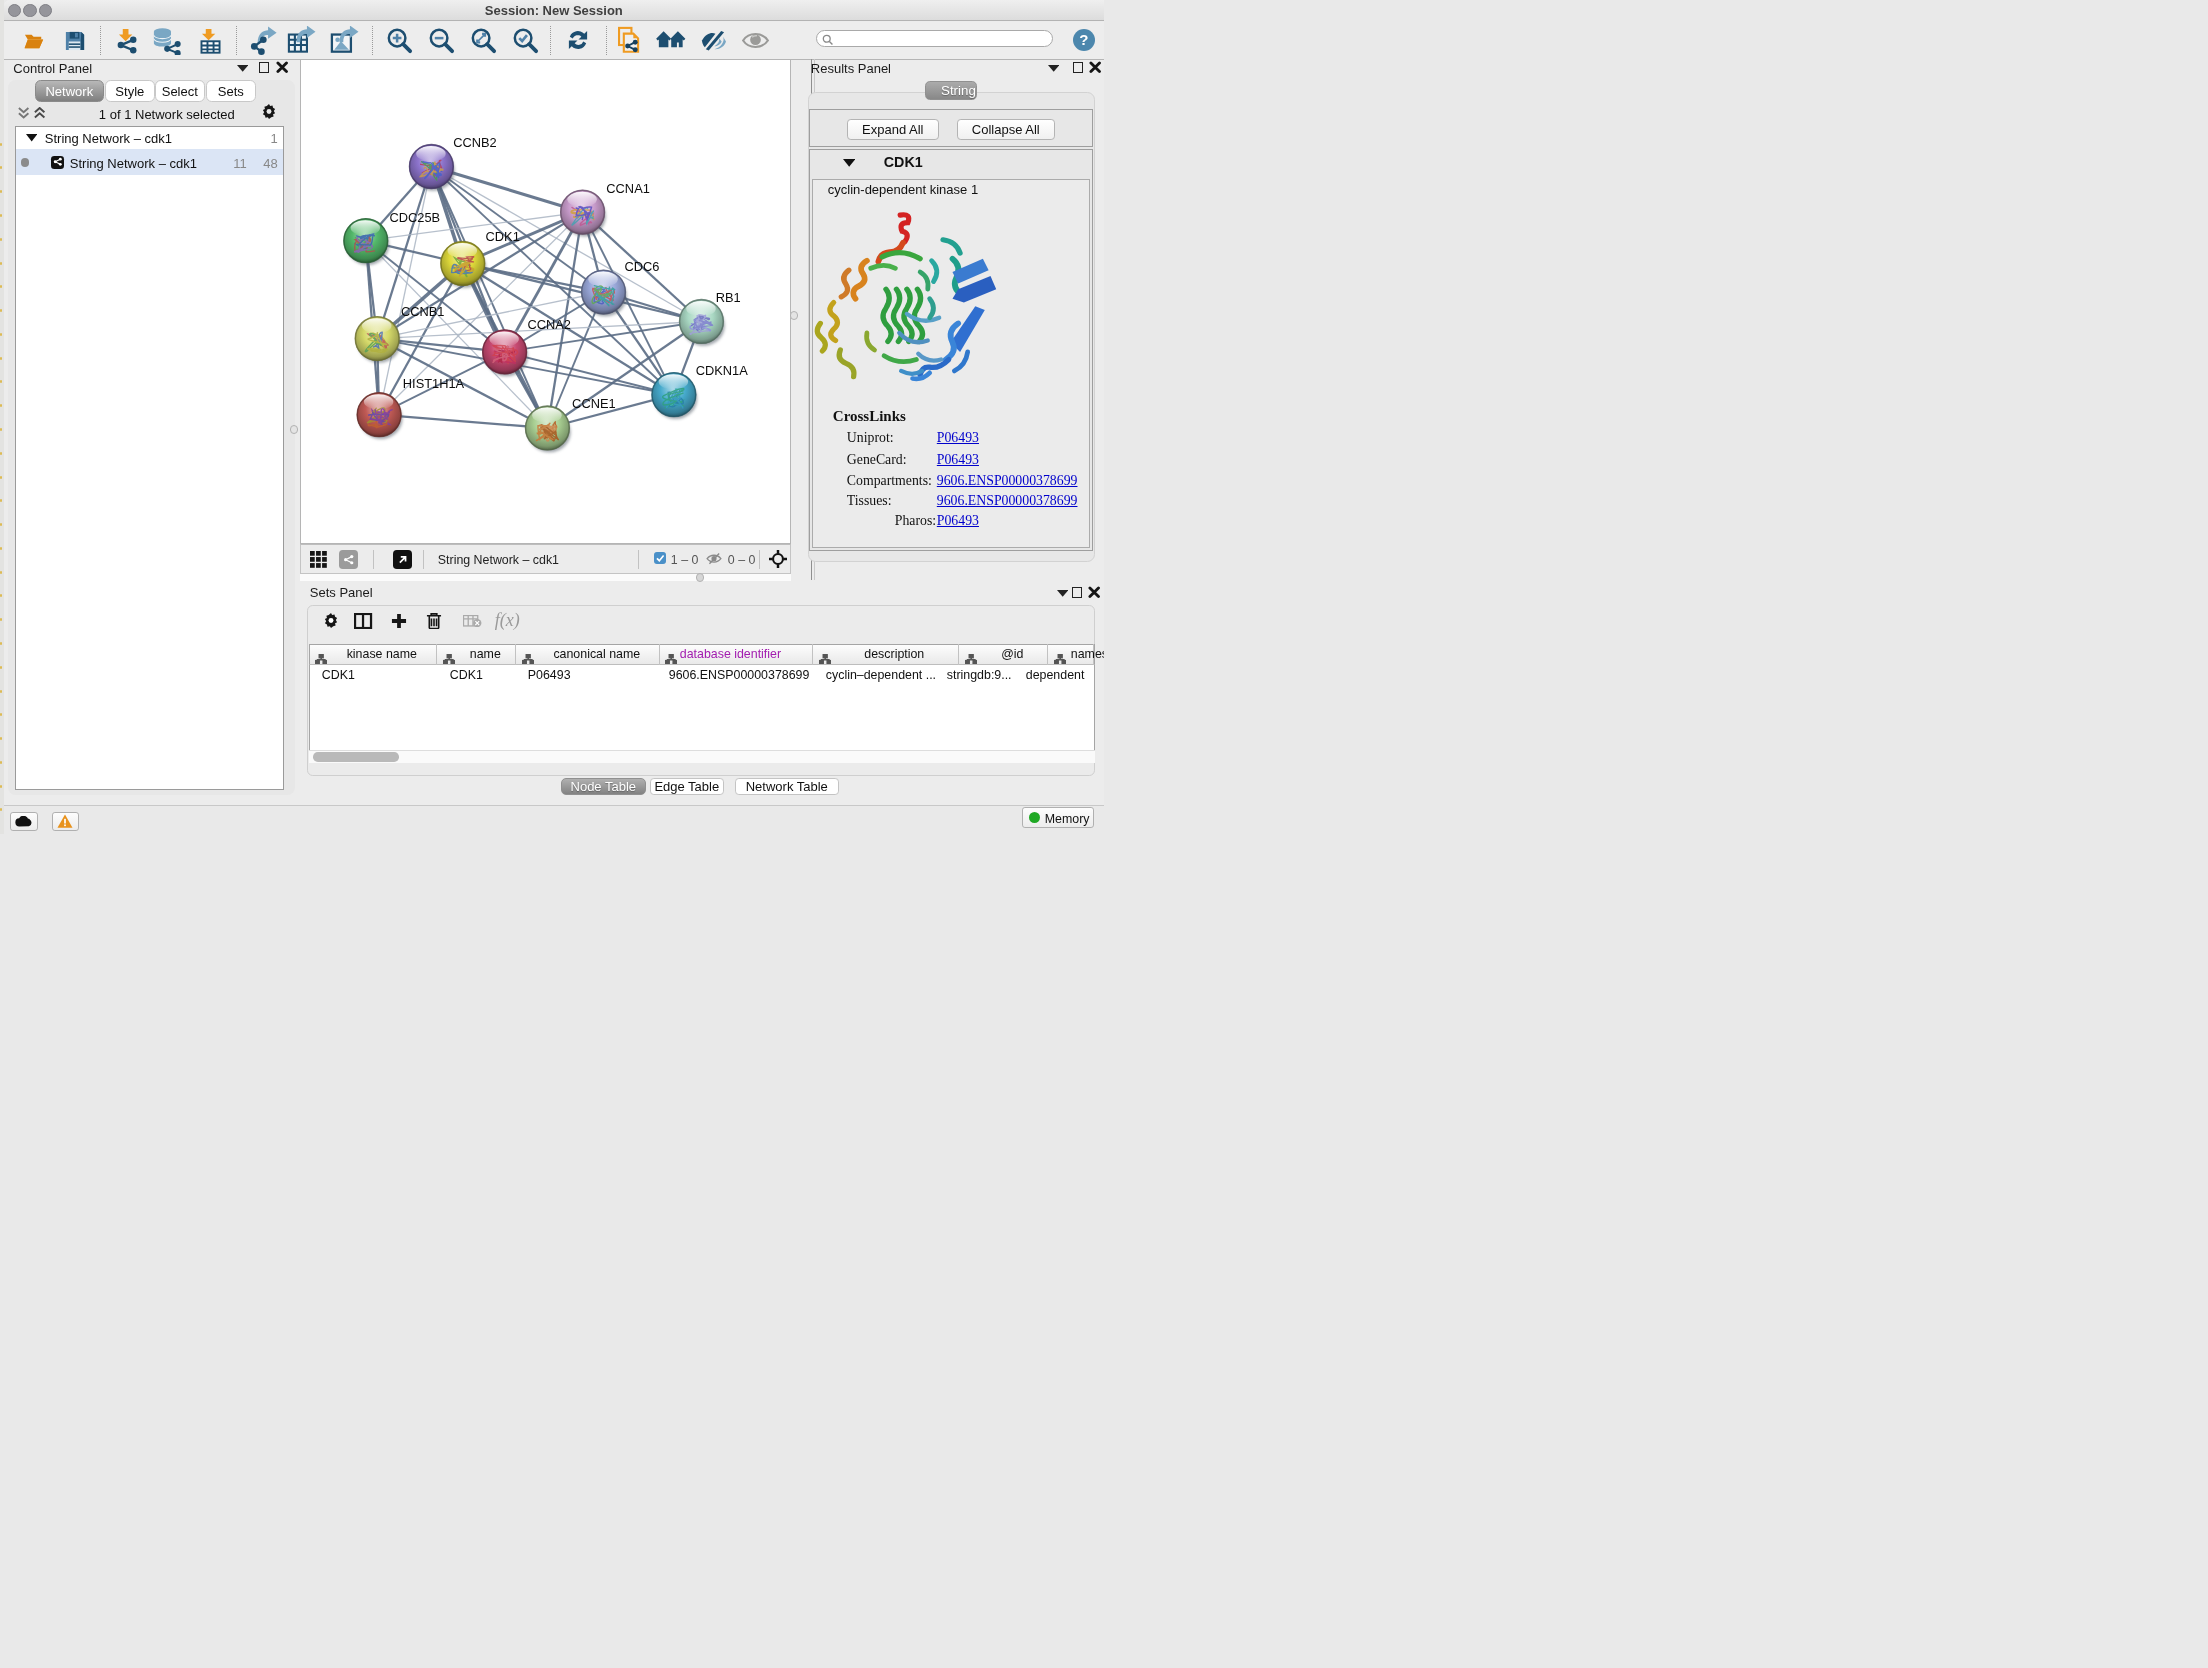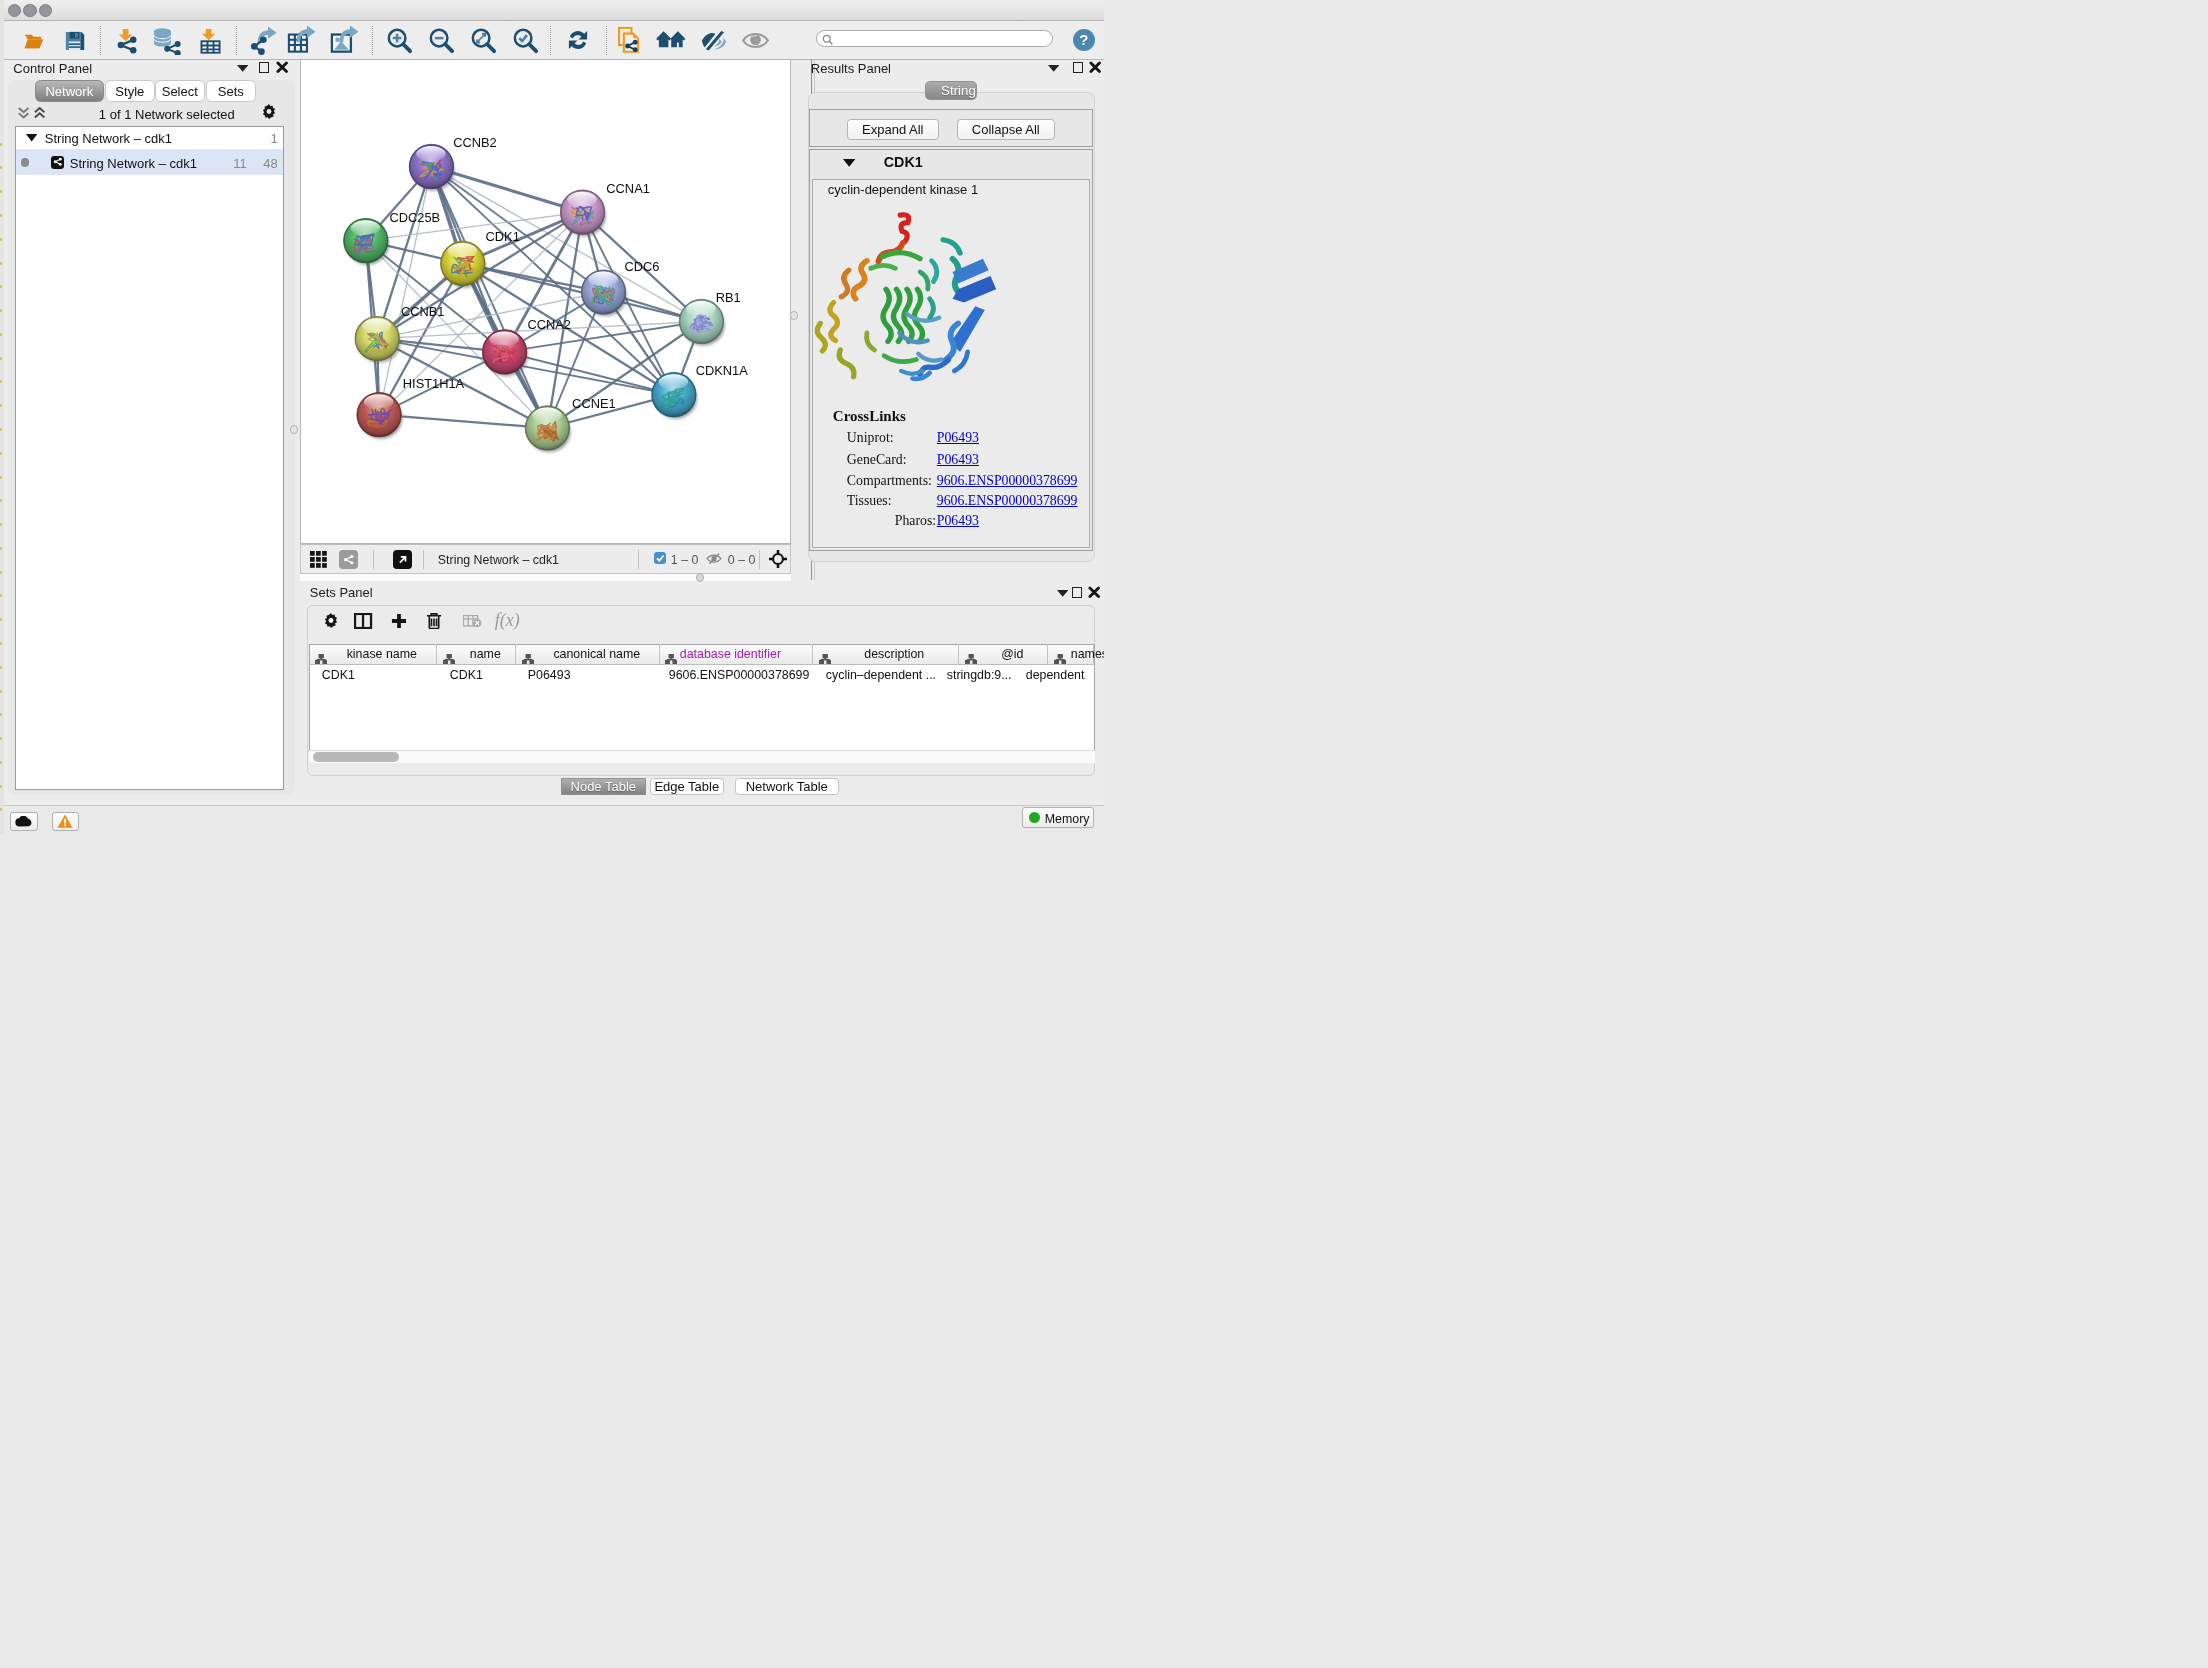--- a/index.html
+++ b/index.html
@@ -32,20 +32,21 @@
 <div class="abs" style="left:0px;top:713px;width:2.4px;height:3.3px;background:#ddbb55;border-radius:1px"></div>
 <div class="abs" style="left:0px;top:737px;width:2.4px;height:3.3px;background:#ddbb55;border-radius:1px"></div>
 <div class="abs" style="left:0px;top:761px;width:2.4px;height:3.3px;background:#ddbb55;border-radius:1px"></div>
 <div class="abs" style="left:0px;top:785px;width:2.4px;height:3.3px;background:#ddbb55;border-radius:1px"></div>
 <div class="abs" style="left:0px;top:808px;width:2.4px;height:3.3px;background:#ddbb55;border-radius:1px"></div>
 <div class="abs" style="left:3.8px;top:0;width:1100px;height:834px;background:#ececec;border-top-left-radius:5.7px;overflow:hidden">
 <div class="abs" style="left:0;top:0;width:1100px;height:21px;background:linear-gradient(#efefef,#dcdcdc);border-bottom:1px solid #b3b3b3;border-top-left-radius:5.7px"></div>
 <div class="abs" style="left:3.8px;top:3.8px;width:13.3px;height:13.3px;border-radius:50%;background:#95959b;border:1px solid #7e7e84"></div>
 <div class="abs" style="left:19.5px;top:3.8px;width:13.3px;height:13.3px;border-radius:50%;background:#95959b;border:1px solid #7e7e84"></div>
 <div class="abs" style="left:35px;top:3.8px;width:13.3px;height:13.3px;border-radius:50%;background:#95959b;border:1px solid #7e7e84"></div>
+<div class="abs" style="left:0;top:2.9px;width:1100px;text-align:center;font-size:13px;font-weight:700;color:#3f3f3f">Session: New Session</div>
 <div class="abs" style="left:0;top:22px;width:1100px;height:38px;background:#ededed;border-bottom:1px solid #b5b5b5"></div>
 <div class="abs" style="left:-3.8px;top:0;width:1104px;height:60px">
       <svg style="position:absolute;left:23px;top:28.5px" width="24" height="24" viewBox="0 0 25 25">
         <path d="M2 6 h7 l2 2 h8 v3 H5 Z" fill="#d9820f"></path>
         <path d="M2 6 V20 L5 11 h16 l-4 9 H2 Z" fill="#ef9b22"></path>
         <path d="M5 11 h16 l-4 9 H1.5 Z" fill="#d9820f"></path>
       </svg>
       <svg style="position:absolute;left:63px;top:28.5px" width="24" height="24" viewBox="0 0 25 25">
         <path d="M3 3 h16 l3 3 v16 H3 Z" fill="#4f81a8"></path>
         <path d="M19 3 l3 3 v16 h-4 Z" fill="#1d4e70"></path>
@@ -728,21 +729,21 @@
 <div class="abs" style="left:1067px;top:647px;font-size:12.4px;color:#111;white-space:nowrap">namespace</div>
 <div class="abs" style="left:318px;top:668px;font-size:12.4px;color:#111;white-space:nowrap">CDK1</div>
 <div class="abs" style="left:446px;top:668px;font-size:12.4px;color:#111;white-space:nowrap">CDK1</div>
 <div class="abs" style="left:524px;top:668px;font-size:12.4px;color:#111;white-space:nowrap">P06493</div>
 <div class="abs" style="left:665px;top:668px;font-size:12.4px;color:#111;white-space:nowrap">9606.ENSP00000378699</div>
 <div class="abs" style="left:822px;top:668px;font-size:12.4px;color:#111;white-space:nowrap">cyclin–dependent ...</div>
 <div class="abs" style="left:943px;top:668px;font-size:12.4px;color:#111;white-space:nowrap">stringdb:9...</div>
 <div class="abs" style="left:1022px;top:668px;font-size:12.4px;color:#111;white-space:nowrap">dependent</div>
 <div class="abs" style="left:305px;top:750px;width:786px;height:13.3px;background:#fafafa;border-top:1px solid #ddd"></div>
 <div class="abs" style="left:309px;top:752px;width:86px;height:9.5px;background:#b9b9b9;border-radius:4.8px"></div>
-<div class="abs" style="left:557px;top:778px;width:85px;height:17px;background:linear-gradient(#b0b0b0,#828282);border:1px solid #909090;border-radius:0;color:#fff;font-size:13px;text-align:center;line-height:16px;text-shadow:0 1px 1px rgba(0,0,0,.3)">Node Table</div>
+<div class="abs" style="left:557px;top:778px;width:85px;height:17px;background:linear-gradient(#b0b0b0,#828282);border:1px solid #909090;border-radius:5px;color:#fff;font-size:13px;text-align:center;line-height:16px;text-shadow:0 1px 1px rgba(0,0,0,.3)">Node Table</div>
 <div class="abs" style="left:646px;top:778px;width:74px;height:17px;background:#fff;border:1px solid #c4c4c4;border-radius:3.8px;color:#111;font-size:13px;text-align:center;line-height:16px">Edge Table</div>
 <div class="abs" style="left:731px;top:778px;width:104px;height:17px;background:#fff;border:1px solid #c4c4c4;border-radius:3.8px;color:#111;font-size:13px;text-align:center;line-height:16px">Network Table</div>
 <div class="abs" style="left:0;top:805px;width:1100px;height:29.5px;background:#e9e9e9;border-top:1px solid #c8c8c8"></div>
 <div class="abs" style="left:6.7px;top:812px;width:27.6px;height:19px;background:linear-gradient(#fdfdfd,#ececec);border:1px solid #b0b0b0;border-radius:2.9px"></div>
 <svg class="abs" style="left:11.4px;top:816px" width="18" height="11.4" viewBox="0 0 19 12">
       <path d="M5 11 a4.3 4.3 0 0 1-.6-8.6 A5.2 5.2 0 0 1 14 3.6 a3.6 3.6 0 0 1 .6 7.1 Z" fill="#111"></path>
       <circle cx="13.5" cy="5" r="2.4" fill="#111"></circle>
     </svg>
 <div class="abs" style="left:48px;top:812px;width:27.6px;height:19px;background:linear-gradient(#fdfdfd,#ececec);border:1px solid #b0b0b0;border-radius:2.9px"></div>
 <svg class="abs" style="left:53px;top:814px" width="16" height="14.3" viewBox="0 0 17 15">

